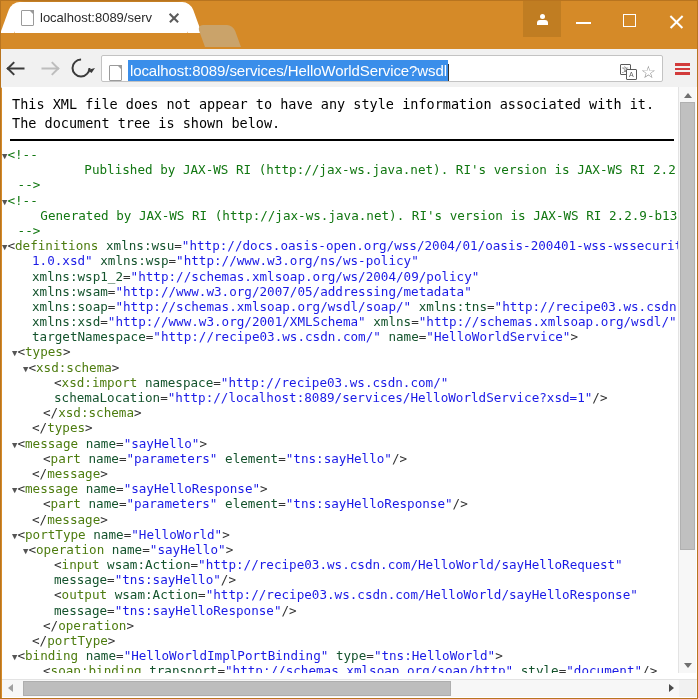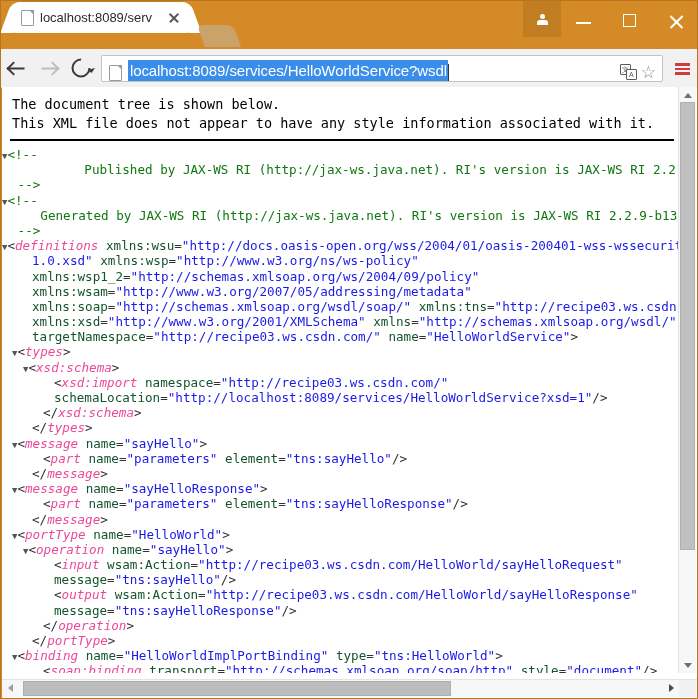--- a/index.html
+++ b/index.html
@@ -190,21 +190,21 @@
     margin:4px 8px 0 8px;height:0;border-top:2.5px solid #000;
   }
   .tree{
     font-family:"DejaVu Sans Mono","Liberation Mono",monospace;
     font-size:12.6px;line-height:15.2px;
     color:#000;padding:6px 0 0 0;white-space:pre;
   }
   .tree .ln{height:15.2px;white-space:pre;}
   .tw{color:#555;font-size:9px;}
   .cm{color:#117711;}
-  .tag{color:#ec4899;font-style:italic;}
+  .tag{color:#4d7c0f;}
   .at{color:#14532d;}
   .av{color:#1a1ae6;}
   .pk{color:#333;}
 
   
   .vsb{
     position:absolute;right:1px;top:86px;width:17px;height:586px;
     background:#f7f7f7;border-left:1px solid #e3e3e3;
   }
   .vsb .arrow-up, .vsb .arrow-dn{
@@ -316,22 +316,22 @@
     <div class="menu-btn">
       <span></span>
       <span></span>
       <span></span>
     </div>
   </div>
 
   <div class="content">
     <div class="doc">
       <div class="notice">
+        <div>This XML file does not appear to have any style information associated with it.</div>
         <div>The document tree is shown below.</div>
-        <div>This XML file does not appear to have any style information associated with it.</div>
       </div>
       <div class="rule"></div>
       <div class="tree" id="xml-tree"><div class="ln" style="padding-left: 0px;"><span class="tw">▼</span><span class="cm">&lt;!--</span></div><div class="ln" style="padding-left: 52px;"><span class="cm">    Published by JAX-WS RI (http://jax-ws.java.net). RI's version is JAX-WS RI 2.2.9-b130926.1035 svn</span></div><div class="ln" style="padding-left: 8px;"><span class="cm"> --&gt;</span></div><div class="ln" style="padding-left: 0px;"><span class="tw">▼</span><span class="cm">&lt;!--</span></div><div class="ln" style="padding-left: 8px;"><span class="cm">    Generated by JAX-WS RI (http://jax-ws.java.net). RI's version is JAX-WS RI 2.2.9-b130926.1035 svn</span></div><div class="ln" style="padding-left: 8px;"><span class="cm"> --&gt;</span></div><div class="ln" style="padding-left: 0px;"><span class="tw">▼</span><span class="pk">&lt;</span><span class="tag">definitions</span><span class="pk"> </span><span class="at">xmlns:wsu</span><span class="pk">=</span><span class="av">"http://docs.oasis-open.org/wss/2004/01/oasis-200401-wss-wssecurity-utility-</span></div><div class="ln" style="padding-left: 30px;"><span class="av">1.0.xsd"</span><span class="pk"> </span><span class="at">xmlns:wsp</span><span class="pk">=</span><span class="av">"http://www.w3.org/ns/ws-policy"</span></div><div class="ln" style="padding-left: 30px;"><span class="at">xmlns:wsp1_2</span><span class="pk">=</span><span class="av">"http://schemas.xmlsoap.org/ws/2004/09/policy"</span></div><div class="ln" style="padding-left: 30px;"><span class="at">xmlns:wsam</span><span class="pk">=</span><span class="av">"http://www.w3.org/2007/05/addressing/metadata"</span></div><div class="ln" style="padding-left: 30px;"><span class="at">xmlns:soap</span><span class="pk">=</span><span class="av">"http://schemas.xmlsoap.org/wsdl/soap/"</span><span class="pk"> </span><span class="at">xmlns:tns</span><span class="pk">=</span><span class="av">"http://recipe03.ws.csdn.com/"</span></div><div class="ln" style="padding-left: 30px;"><span class="at">xmlns:xsd</span><span class="pk">=</span><span class="av">"http://www.w3.org/2001/XMLSchema"</span><span class="pk"> </span><span class="at">xmlns</span><span class="pk">=</span><span class="av">"http://schemas.xmlsoap.org/wsdl/"</span></div><div class="ln" style="padding-left: 30px;"><span class="at">targetNamespace</span><span class="pk">=</span><span class="av">"http://recipe03.ws.csdn.com/"</span><span class="pk"> </span><span class="at">name</span><span class="pk">=</span><span class="av">"HelloWorldService"</span><span class="pk">&gt;</span></div><div class="ln" style="padding-left: 10px;"><span class="tw">▼</span><span class="pk">&lt;</span><span class="tag">types</span><span class="pk">&gt;</span></div><div class="ln" style="padding-left: 21px;"><span class="tw">▼</span><span class="pk">&lt;</span><span class="tag">xsd:schema</span><span class="pk">&gt;</span></div><div class="ln" style="padding-left: 52px;"><span class="pk">&lt;</span><span class="tag">xsd:import</span><span class="pk"> </span><span class="at">namespace</span><span class="pk">=</span><span class="av">"http://recipe03.ws.csdn.com/"</span></div><div class="ln" style="padding-left: 52px;"><span class="at">schemaLocation</span><span class="pk">=</span><span class="av">"http://localhost:8089/services/HelloWorldService?xsd=1"</span><span class="pk">/&gt;</span></div><div class="ln" style="padding-left: 41px;"><span class="pk">&lt;/</span><span class="tag">xsd:schema</span><span class="pk">&gt;</span></div><div class="ln" style="padding-left: 30px;"><span class="pk">&lt;/</span><span class="tag">types</span><span class="pk">&gt;</span></div><div class="ln" style="padding-left: 10px;"><span class="tw">▼</span><span class="pk">&lt;</span><span class="tag">message</span><span class="pk"> </span><span class="at">name</span><span class="pk">=</span><span class="av">"sayHello"</span><span class="pk">&gt;</span></div><div class="ln" style="padding-left: 41px;"><span class="pk">&lt;</span><span class="tag">part</span><span class="pk"> </span><span class="at">name</span><span class="pk">=</span><span class="av">"parameters"</span><span class="pk"> </span><span class="at">element</span><span class="pk">=</span><span class="av">"tns:sayHello"</span><span class="pk">/&gt;</span></div><div class="ln" style="padding-left: 30px;"><span class="pk">&lt;/</span><span class="tag">message</span><span class="pk">&gt;</span></div><div class="ln" style="padding-left: 10px;"><span class="tw">▼</span><span class="pk">&lt;</span><span class="tag">message</span><span class="pk"> </span><span class="at">name</span><span class="pk">=</span><span class="av">"sayHelloResponse"</span><span class="pk">&gt;</span></div><div class="ln" style="padding-left: 41px;"><span class="pk">&lt;</span><span class="tag">part</span><span class="pk"> </span><span class="at">name</span><span class="pk">=</span><span class="av">"parameters"</span><span class="pk"> </span><span class="at">element</span><span class="pk">=</span><span class="av">"tns:sayHelloResponse"</span><span class="pk">/&gt;</span></div><div class="ln" style="padding-left: 30px;"><span class="pk">&lt;/</span><span class="tag">message</span><span class="pk">&gt;</span></div><div class="ln" style="padding-left: 10px;"><span class="tw">▼</span><span class="pk">&lt;</span><span class="tag">portType</span><span class="pk"> </span><span class="at">name</span><span class="pk">=</span><span class="av">"HelloWorld"</span><span class="pk">&gt;</span></div><div class="ln" style="padding-left: 21px;"><span class="tw">▼</span><span class="pk">&lt;</span><span class="tag">operation</span><span class="pk"> </span><span class="at">name</span><span class="pk">=</span><span class="av">"sayHello"</span><span class="pk">&gt;</span></div><div class="ln" style="padding-left: 52px;"><span class="pk">&lt;</span><span class="tag">input</span><span class="pk"> </span><span class="at">wsam:Action</span><span class="pk">=</span><span class="av">"http://recipe03.ws.csdn.com/HelloWorld/sayHelloRequest"</span></div><div class="ln" style="padding-left: 52px;"><span class="at">message</span><span class="pk">=</span><span class="av">"tns:sayHello"</span><span class="pk">/&gt;</span></div><div class="ln" style="padding-left: 52px;"><span class="pk">&lt;</span><span class="tag">output</span><span class="pk"> </span><span class="at">wsam:Action</span><span class="pk">=</span><span class="av">"http://recipe03.ws.csdn.com/HelloWorld/sayHelloResponse"</span></div><div class="ln" style="padding-left: 52px;"><span class="at">message</span><span class="pk">=</span><span class="av">"tns:sayHelloResponse"</span><span class="pk">/&gt;</span></div><div class="ln" style="padding-left: 41px;"><span class="pk">&lt;/</span><span class="tag">operation</span><span class="pk">&gt;</span></div><div class="ln" style="padding-left: 30px;"><span class="pk">&lt;/</span><span class="tag">portType</span><span class="pk">&gt;</span></div><div class="ln" style="padding-left: 10px;"><span class="tw">▼</span><span class="pk">&lt;</span><span class="tag">binding</span><span class="pk"> </span><span class="at">name</span><span class="pk">=</span><span class="av">"HelloWorldImplPortBinding"</span><span class="pk"> </span><span class="at">type</span><span class="pk">=</span><span class="av">"tns:HelloWorld"</span><span class="pk">&gt;</span></div><div class="ln" style="padding-left: 41px;"><span class="pk">&lt;</span><span class="tag">soap:binding</span><span class="pk"> </span><span class="at">transport</span><span class="pk">=</span><span class="av">"http://schemas.xmlsoap.org/soap/http"</span><span class="pk"> </span><span class="at">style</span><span class="pk">=</span><span class="av">"document"</span><span class="pk">/&gt;</span></div></div>
     </div>
   </div>
 
   <div class="vsb">
     <div class="arrow-up"></div>
     <div class="thumb"></div>
     <div class="arrow-dn"></div>

